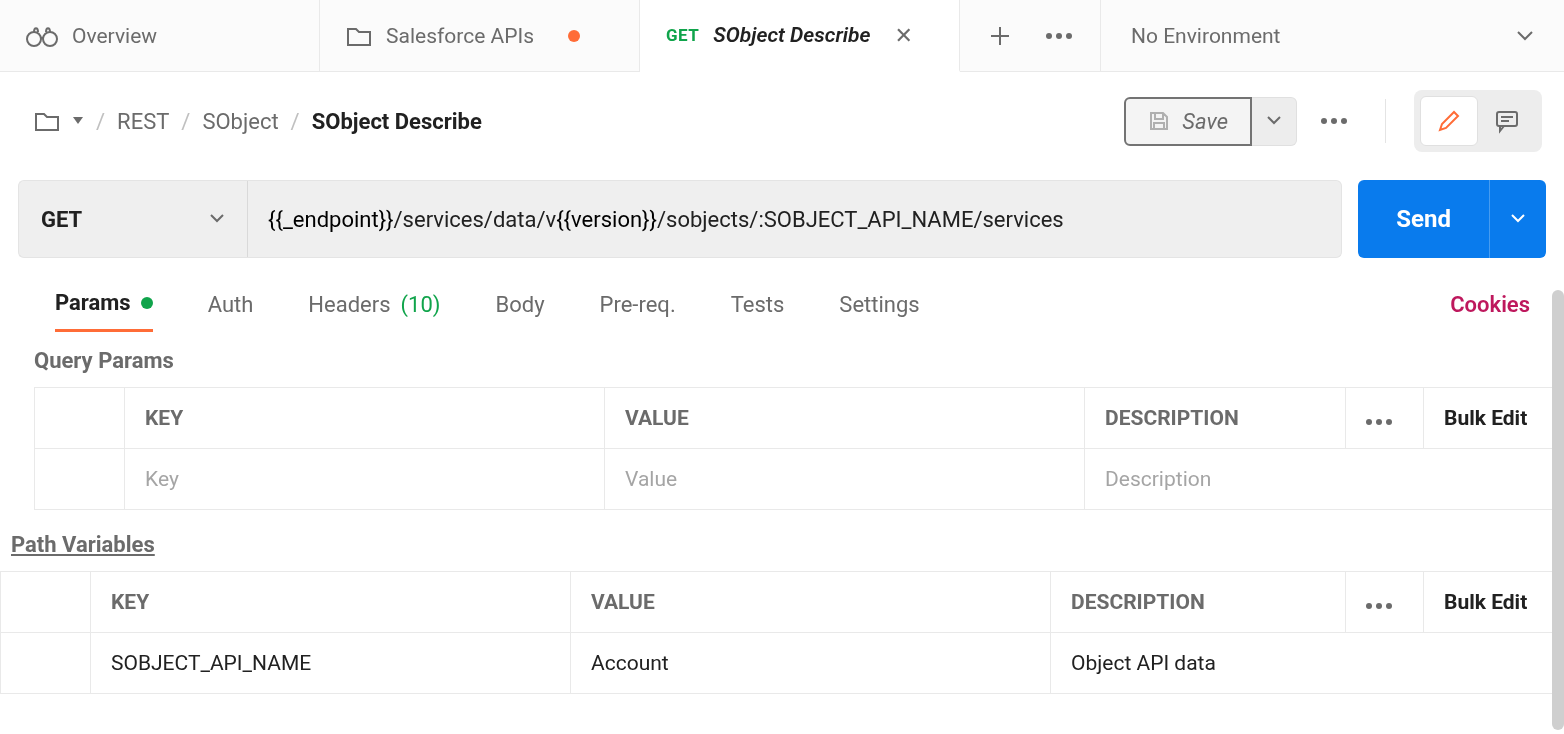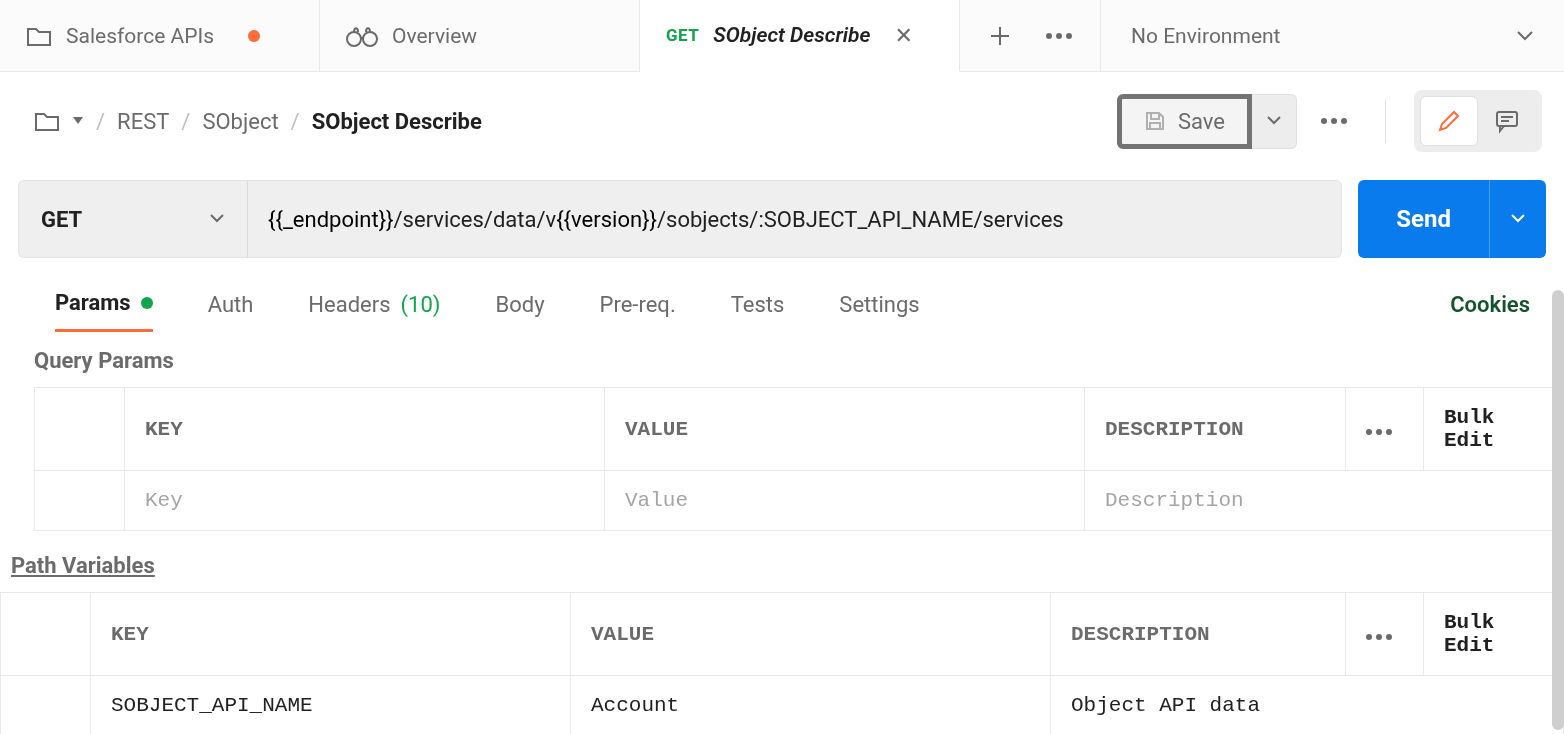--- a/index.html
+++ b/index.html
@@ -17,21 +17,21 @@
   .env-picker { flex: 1; display: flex; align-items: center; justify-content: space-between; padding: 0 30px; color: #6b6b6b; font-size: 21px; }
 
   .icon-svg { display: inline-flex; }
 
   
   .toolbar { display: flex; align-items: center; padding: 18px 22px 18px 34px; gap: 14px; }
   .breadcrumbs { display: flex; align-items: center; gap: 12px; font-size: 22px; color: #6b6b6b; }
   .breadcrumbs .sep { color: #c0c0c0; }
   .breadcrumbs .current { color: #212121; font-weight: 700; }
   .toolbar-spacer { flex: 1; }
-  .save-btn { display: flex; align-items: center; gap: 12px; background: #f4f4f4; border: 5px solid #737373; border-radius: 6px 0 0 6px; padding: 10px 22px; font-size: 22px; color: #6b6b6b; cursor: default; }
+  .save-btn { display: flex; align-items: center; gap: 12px; background: #f4f4f4; border: 2px solid #737373; border-radius: 6px 0 0 6px; padding: 10px 22px; font-size: 22px; color: #6b6b6b; cursor: default; font-style: italic; }
   .save-caret { background: #ededed; border: 1px solid #e0e0e0; border-left: none; border-radius: 0 6px 6px 0; padding: 10px 14px; display: flex; align-items: center; cursor: pointer; }
   .icon-btn { display: flex; align-items: center; justify-content: center; width: 46px; height: 46px; border-radius: 6px; cursor: pointer; }
   .toolbar-divider { width: 1px; height: 44px; background: #e4e4e4; margin: 0 14px; }
   .edit-group { display: flex; gap: 0; background: #ededed; padding: 6px; border-radius: 8px; }
   .edit-group .icon-btn { width: 58px; height: 50px; }
   .edit-group .icon-btn.active { background: #fff; border: 1px solid #e0e0e0; }
 
   
   .url-row { display: flex; gap: 16px; padding: 10px 18px 10px 18px; }
   .method-select { display: flex; align-items: center; justify-content: space-between; background: #efefef; border: 1px solid #e4e4e4; border-radius: 6px 0 0 6px; padding: 0 22px; width: 230px; border-right: 1px solid #d9d9d9; font-size: 22px; font-weight: 700; cursor: pointer; }
@@ -43,26 +43,26 @@
   .send-btn .caret { padding: 0 20px; border-left: 1px solid rgba(255,255,255,.25); height: 100%; display: flex; align-items: center; }
   .method-select, .url-input, .send-btn { height: 78px; }
 
   
   .subtabs { display: flex; align-items: center; gap: 34px; padding: 22px 34px 0 34px; font-size: 22px; color: #6b6b6b; }
   .subtab { display: flex; align-items: center; gap: 10px; padding-bottom: 14px; cursor: pointer; margin-left: 21px; }
   .subtab.active { color: #212121; font-weight: 700; border-bottom: 3px solid #ff6c37; }
   .subtab .dot { width: 12px; height: 12px; border-radius: 50%; background: #10a44b; }
   .subtab .count { color: #10a44b; }
   .subtabs-spacer { flex: 1; }
-  .cookies-link { color: #14532d; font-weight: 600; cursor: pointer; padding-bottom: 14px; }
+  .cookies-link { color: #be185d; font-weight: 600; cursor: pointer; padding-bottom: 14px; }
 
   
   .section { padding: 16px 0 0 34px; }
   .section-title { font-size: 22px; font-weight: 700; color: #6b6b6b; margin-bottom: 14px; }
-  table.params { width: 100%; border-collapse: collapse; margin-right: 4px; font-family: Liberation Mono, monospace; }
+  table.params { width: 100%; border-collapse: collapse; margin-right: 4px; }
   table.params th, table.params td { border: 1px solid #e9e9e9; padding: 18px 20px; font-size: 21px; text-align: left; font-weight: 400; }
   table.params th { color: #6b6b6b; font-weight: 700; }
   table.params .placeholder { color: #a5a5a5; }
   table.params col.chk { width: 90px; }
   table.params col.key { width: 480px; }
   table.params col.val { width: 480px; }
   table.params col.desc { }
   table.params col.act { width: 78px; }
   table.params col.bulk { width: 140px; }
   .bulk-link { font-weight: 700; color: #212121; cursor: pointer; }
@@ -71,37 +71,37 @@
 
   
   .vscroll { position: absolute; right: 0; top: 290px; width: 12px; height: 440px; background: #cfcfcf; border-radius: 6px; }
 </style>
 </head>
 <body>
 
 <div class="tabs">
   <div class="tab">
     <span class="icon-svg">
-      <svg width="26" height="22" viewBox="0 0 26 22" fill="none" stroke="#6b6b6b" stroke-width="2">
-        <path d="M2 4 h8 l3 3 h11 v13 H2 z"></path>
-      </svg>
-    </span>
-    <span>Salesforce APIs</span>
-    <span class="dot-unsaved"></span>
-  </div>
-
-  <div class="tab">
-    <span class="icon-svg">
       <svg width="32" height="24" viewBox="0 0 32 24" fill="none" stroke="#6b6b6b" stroke-width="2">
         <circle cx="8" cy="15" r="7"></circle>
           <circle cx="24" cy="15" r="7"></circle>
         <path d="M8 8 C8 3 12 3 12 8 M24 8 C24 3 20 3 20 8 M15 14 h2"></path>
       </svg>
     </span>
     <span>Overview</span>
+  </div>
+
+  <div class="tab">
+    <span class="icon-svg">
+      <svg width="26" height="22" viewBox="0 0 26 22" fill="none" stroke="#6b6b6b" stroke-width="2">
+        <path d="M2 4 h8 l3 3 h11 v13 H2 z"></path>
+      </svg>
+    </span>
+    <span>Salesforce APIs</span>
+    <span class="dot-unsaved"></span>
   </div>
 
   <div class="tab active">
     <span class="method">GET</span>
     <span class="title">SObject Describe</span>
     <span class="close">✕</span>
   </div>
 
   <div class="tab-actions">
     <span class="icon-svg">

